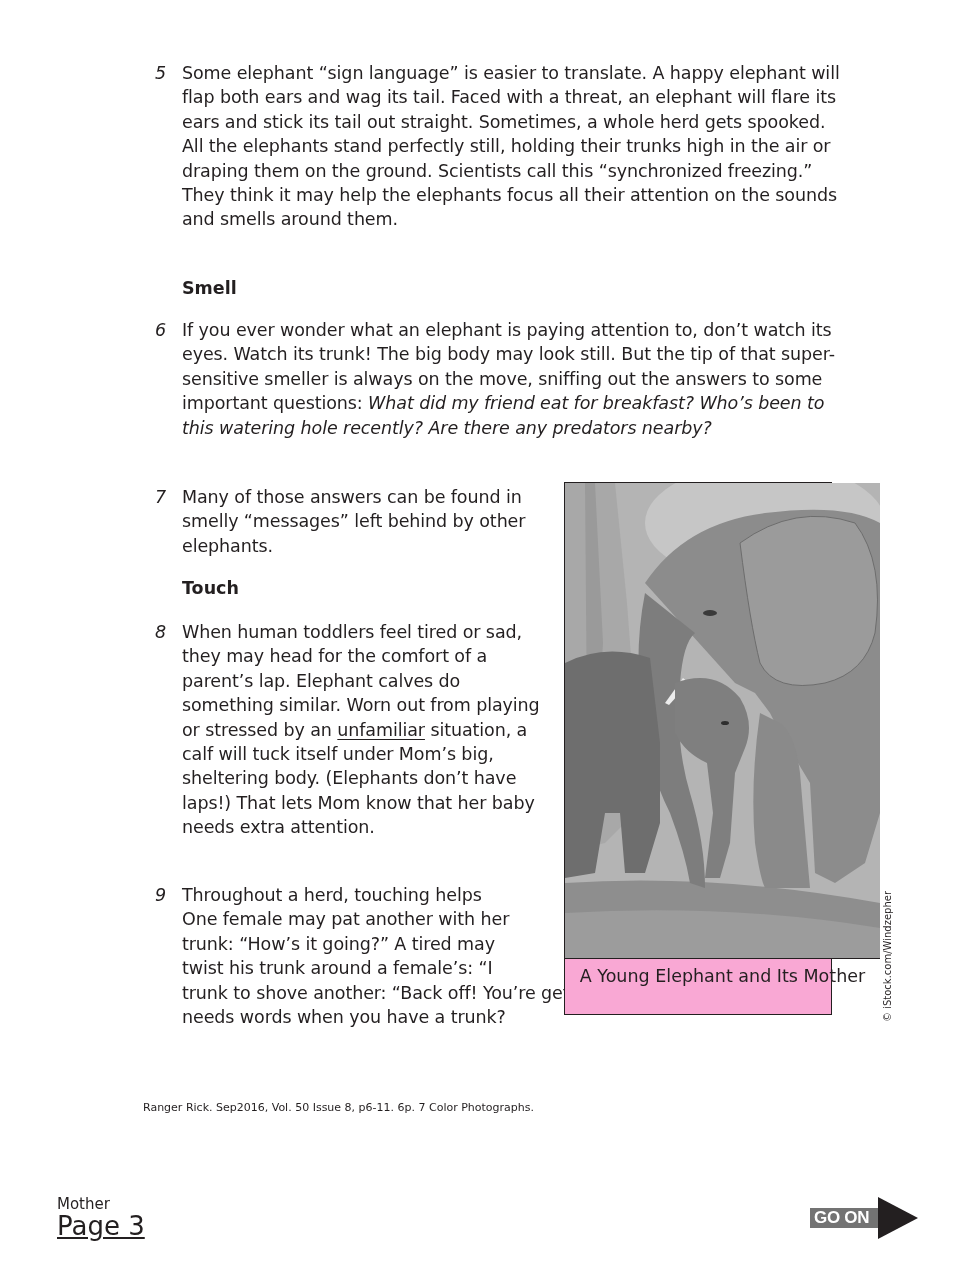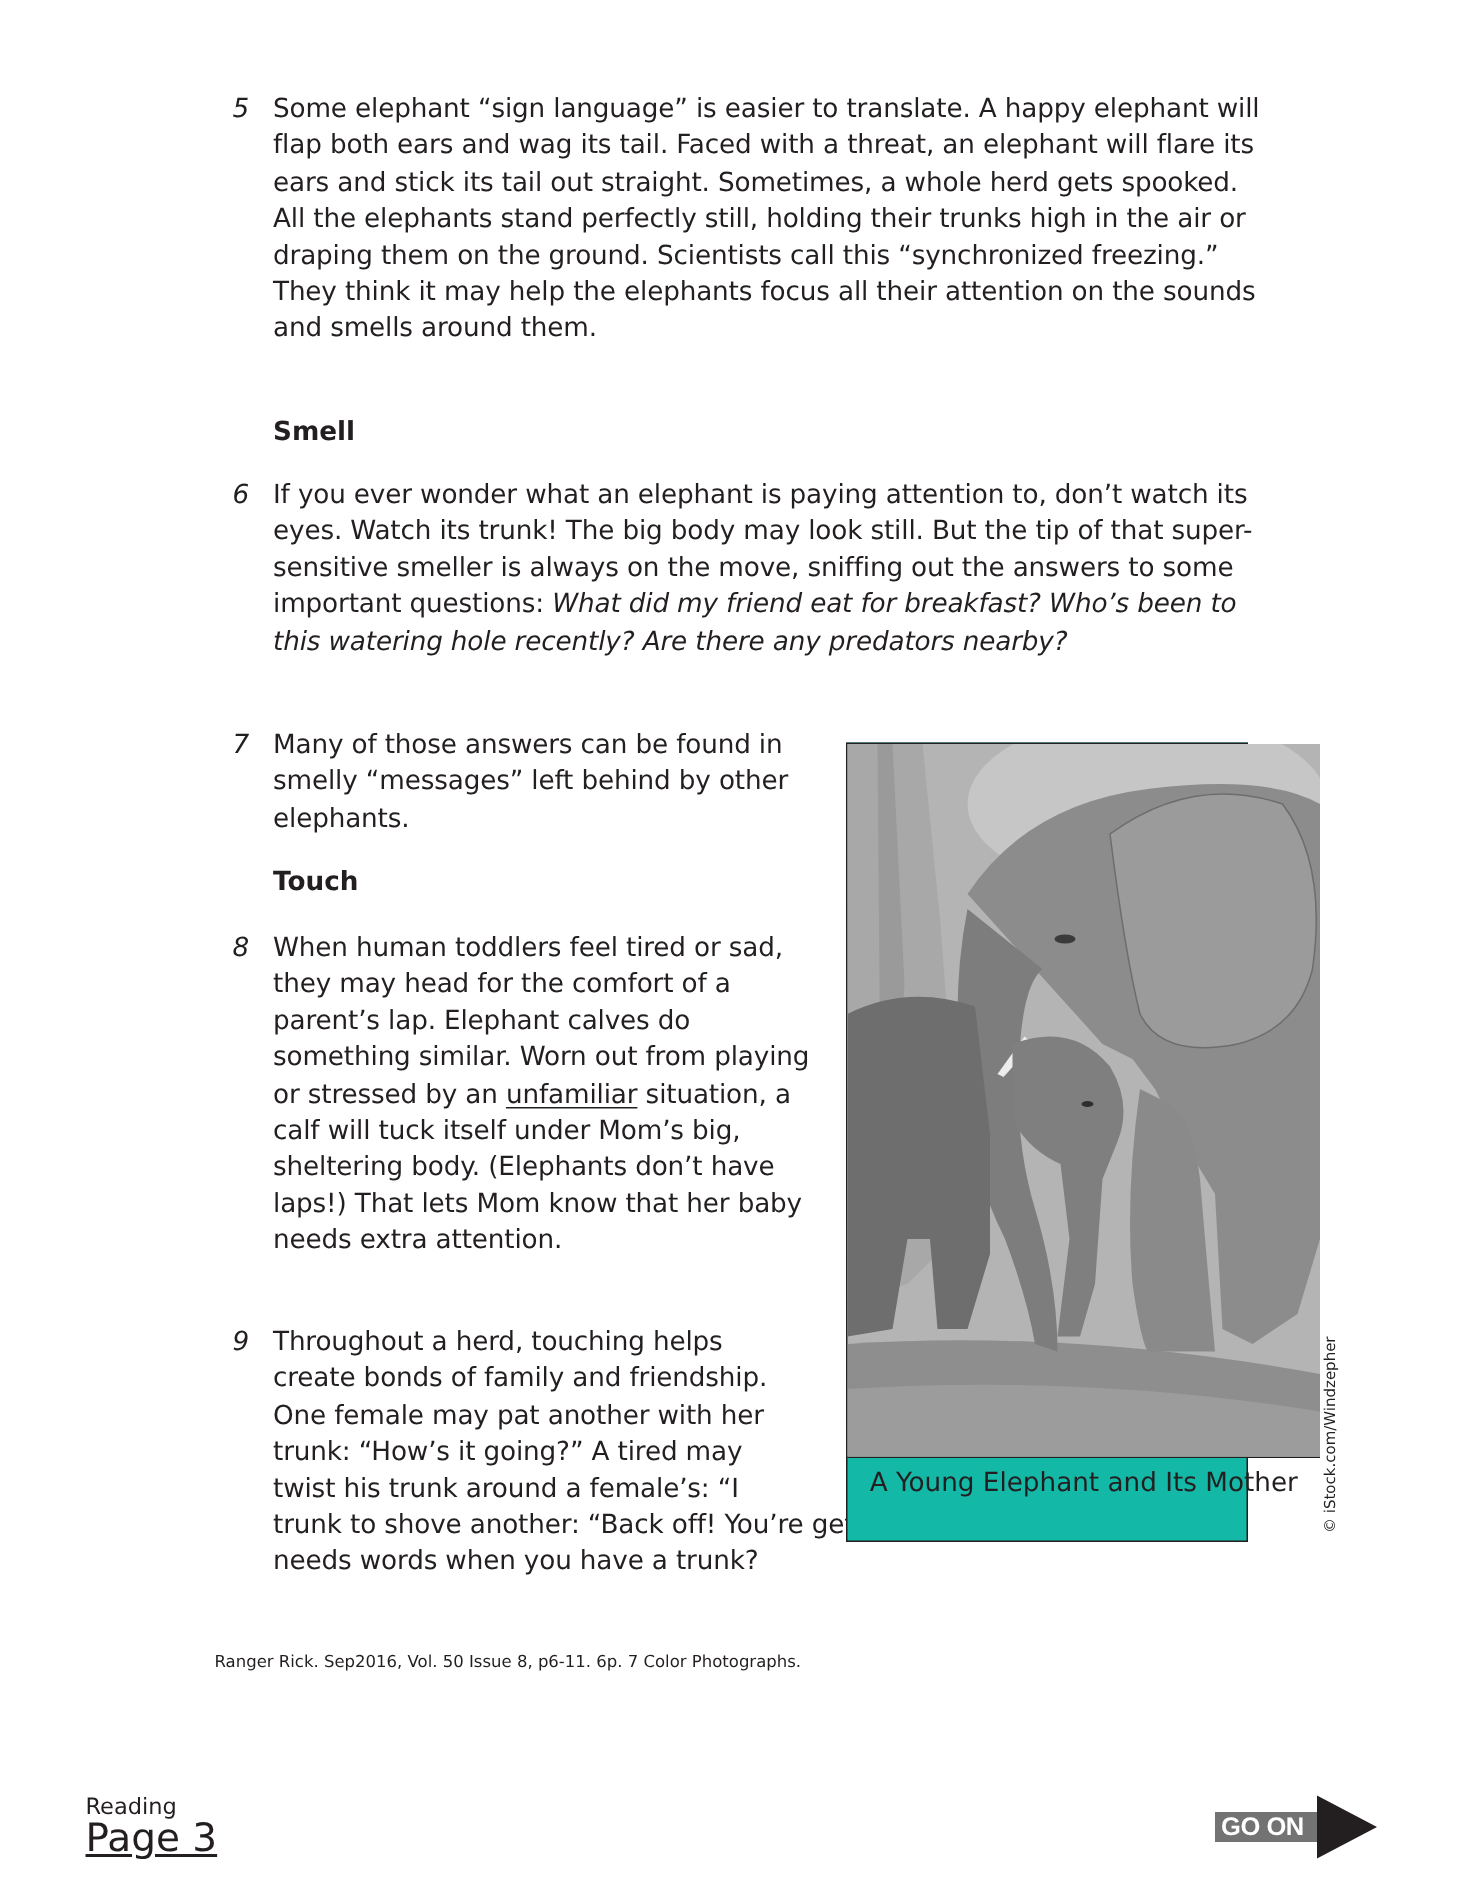--- a/index.html
+++ b/index.html
@@ -37,25 +37,25 @@
     #p6 { top: 318px; width: 660px; }
     #p7 { top: 485px; width: 370px; }
     #h-touch { top: 576px; }
     #p8 { top: 620px; width: 370px; }
     #p9 { top: 883px; width: 660px; }
     #p9 .line { display: block; white-space: nowrap; }
 
     .figure {
       position: absolute;
       left: 564px;
-      top: 495px;
+      top: 482px;
       width: 268px;
       height: 533px;
       border: 1.5px solid #231f20;
-      background: #14b8a6;
+      background: #f9a8d4;
     }
     .photo {
       position: absolute;
       left: 0; top: 0;
       width: 315px; height: 476px;
       background: linear-gradient(180deg, #b9b9b9 0%, #9e9e9e 45%, #8a8a8a 75%, #9a9a9a 100%);
       overflow: hidden;
       border-bottom: 1.5px solid #231f20;
     }
     .photo svg { display: block; }
@@ -150,21 +150,20 @@
 <div class="heading" id="h-touch">Touch</div>
 
 <div class="para" id="p8">
   <span class="pnum">8</span>
   <span>When human toddlers feel tired or sad, they may head for the comfort of a parent’s lap. Elephant calves do something similar. Worn out from playing or stressed by an </span><u>unfamiliar</u><span> situation, a calf will tuck itself under Mom’s big, sheltering body. (Elephants don’t have laps!) That lets Mom know that her baby needs extra attention.</span>
 </div>
 
 <div class="para" id="p9">
   <span class="pnum">9</span>
   <span class="line">Throughout a herd, touching helps</span>
-  <span class="line">create bonds of family and friendship.</span>
   <span class="line">One female may pat another with her</span>
   <span class="line">trunk: “How’s it going?” A tired may</span>
   <span class="line">twist his trunk around a female’s: “I</span>
   <span class="line">trunk to shove another: “Back off! You’re getting on my nerves.” Who</span>
   <span class="line">needs words when you have a trunk?</span>
 </div>
 
 <div class="figure">
   <div class="photo" title="grayscale photo of an adult elephant sheltering a calf">
     <svg width="315" height="476" viewBox="0 0 315 476">
@@ -195,19 +194,19 @@
       <path d="M110 200 Q150 185 175 215 Q190 240 180 265 L170 290 L165 360 L155 395 L140 395 L148 330 L142 280 Q120 270 110 250 Z" fill="#7f7f7f"></path>
       <ellipse cx="160" cy="240" rx="4" ry="2" fill="#2e2e2e"></ellipse>
     </svg>
   </div>
   <div class="caption">A Young Elephant and Its Mother</div>
 </div>
 <div class="credit">© iStock.com/Windzepher</div>
 
 <div class="source">Ranger Rick. Sep2016, Vol. 50 Issue 8, p6-11. 6p. 7 Color Photographs.</div>
 
-<div class="footer-subject">Reading</div>
+<div class="footer-subject">Mother</div>
 <div class="footer-page">Page 3</div>
 
 <div class="go-on">
   <div class="bar">GO ON</div>
   <div class="head"></div>
 </div>
 
 </body></html>

